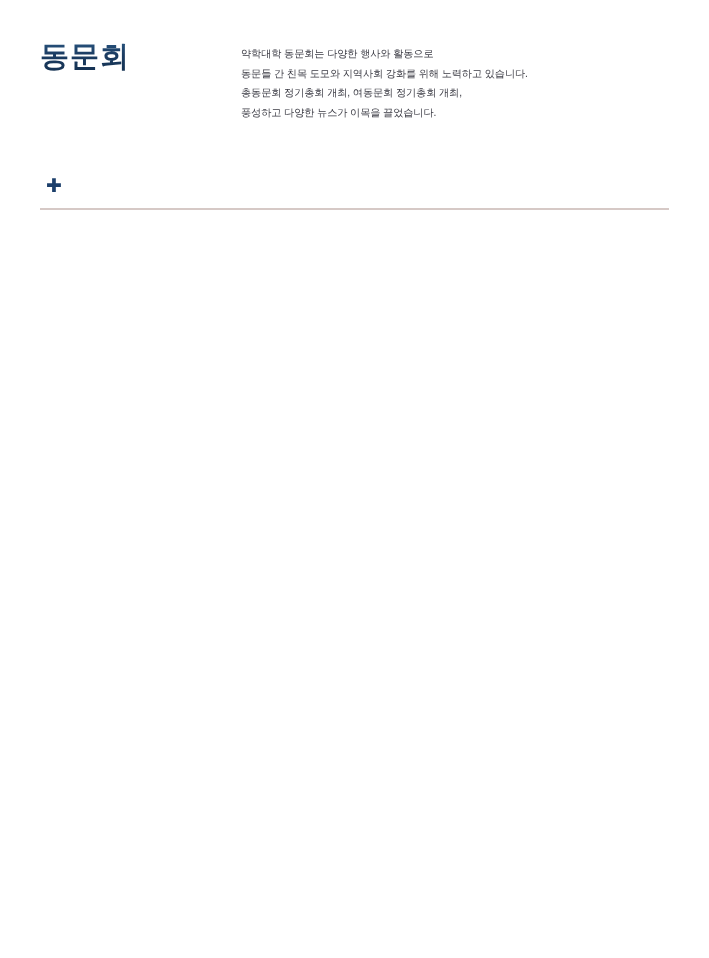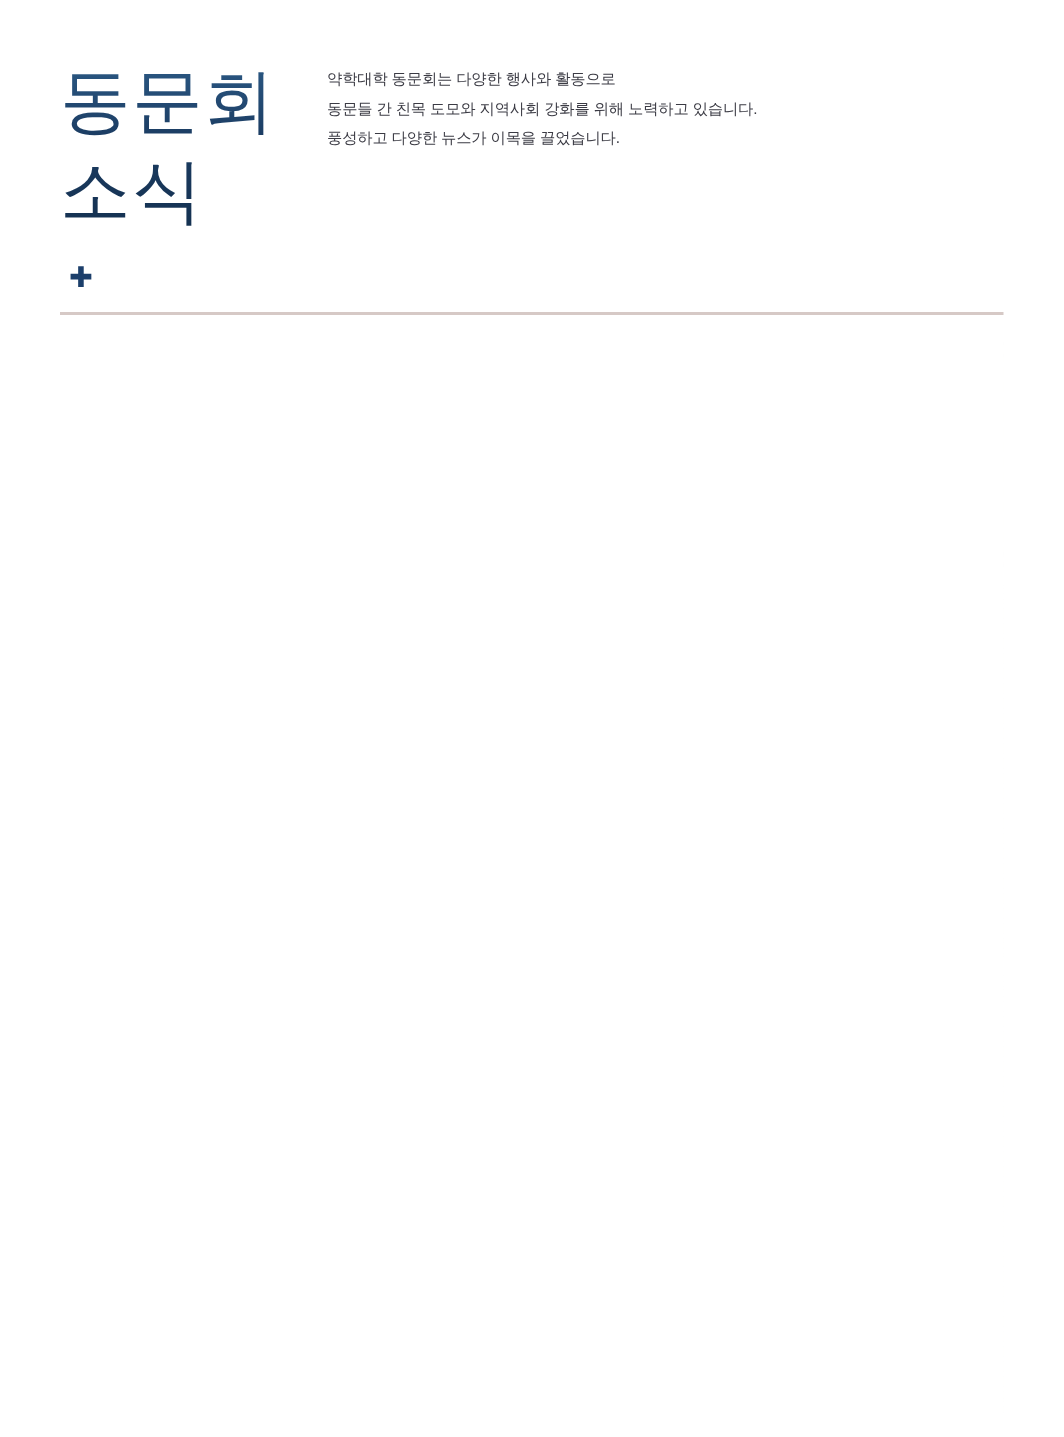--- a/index.html
+++ b/index.html
@@ -9,38 +9,38 @@
     font-family:"Liberation Sans","DejaVu Sans",sans-serif;
     overflow:hidden;
     position:relative;
   }
 
   
   .header{position:absolute;left:0;top:0;width:709px;height:205px;}
   .masthead{
     position:absolute;left:40px;top:38px;width:170px;
     font-family:"Liberation Serif","DejaVu Serif",serif;
-    font-size:47px;line-height:1.28;letter-spacing:1px;
+    font-size:29px;line-height:1.28;letter-spacing:1px;
     color:#1d3f68;
     background:linear-gradient(180deg,#2c5a86 0%,#1b3c62 45%,#14304f 100%);
     -webkit-background-clip:text;background-clip:text;
     -webkit-text-fill-color:transparent;
-    font-weight:400;
+    font-weight:700;
   }
   .masthead div{white-space:nowrap;}
   .plus{
     position:absolute;left:46px;top:176px;
     color:#1c3f6b;font-size:19px;font-weight:bold;line-height:1;
   }
   .intro{
     position:absolute;left:218px;top:44px;width:470px;
     font-size:10.2px;line-height:19.6px;color:#3b3b44;
     letter-spacing:-0.1px;
   }
-  .intro div{white-space:nowrap;}
+  .intro div{white-space:nowrap;margin-left:23px;}
   .hrule{
     position:absolute;left:40px;top:208px;width:629px;height:2px;
     background:#d6c9c6;
   }
 
   
   .card{
     position:absolute;
     background:
       radial-gradient(circle at 18% 12%, rgba(255,255,255,.55), rgba(255,255,255,0) 55%),
@@ -188,28 +188,28 @@
   }
 
   .clearfix::after{content:"";display:block;clear:both;}
 </style>
 </head>
 <body>
 
 <div class="header">
   <div class="masthead">
     <div>동문회</div>
-    <div>소식</div>
   </div>
 
   <div class="plus">✚</div>
 
   <div class="intro">
     <div>약학대학 동문회는 다양한 행사와 활동으로</div>
     <div>동문들 간 친목 도모와 지역사회 강화를 위해 노력하고 있습니다.</div>
+    <div>총동문회 정기총회 개최, 여동문회 정기총회 개최,</div>
     <div>풍성하고 다양한 뉴스가 이목을 끌었습니다.</div>
   </div>
 
   <div class="hrule"></div>
 </div>
 
 <div class="card" style="left:40px;top:228px;width:629px;height:150px;">
   <div class="card-inner clearfix">
     <div class="headline">
       <div>제61회 부산대학교 약학대학 총동문회 정기총회 개최 - 임현숙 동문(20회) 신임회장 선출</div>

